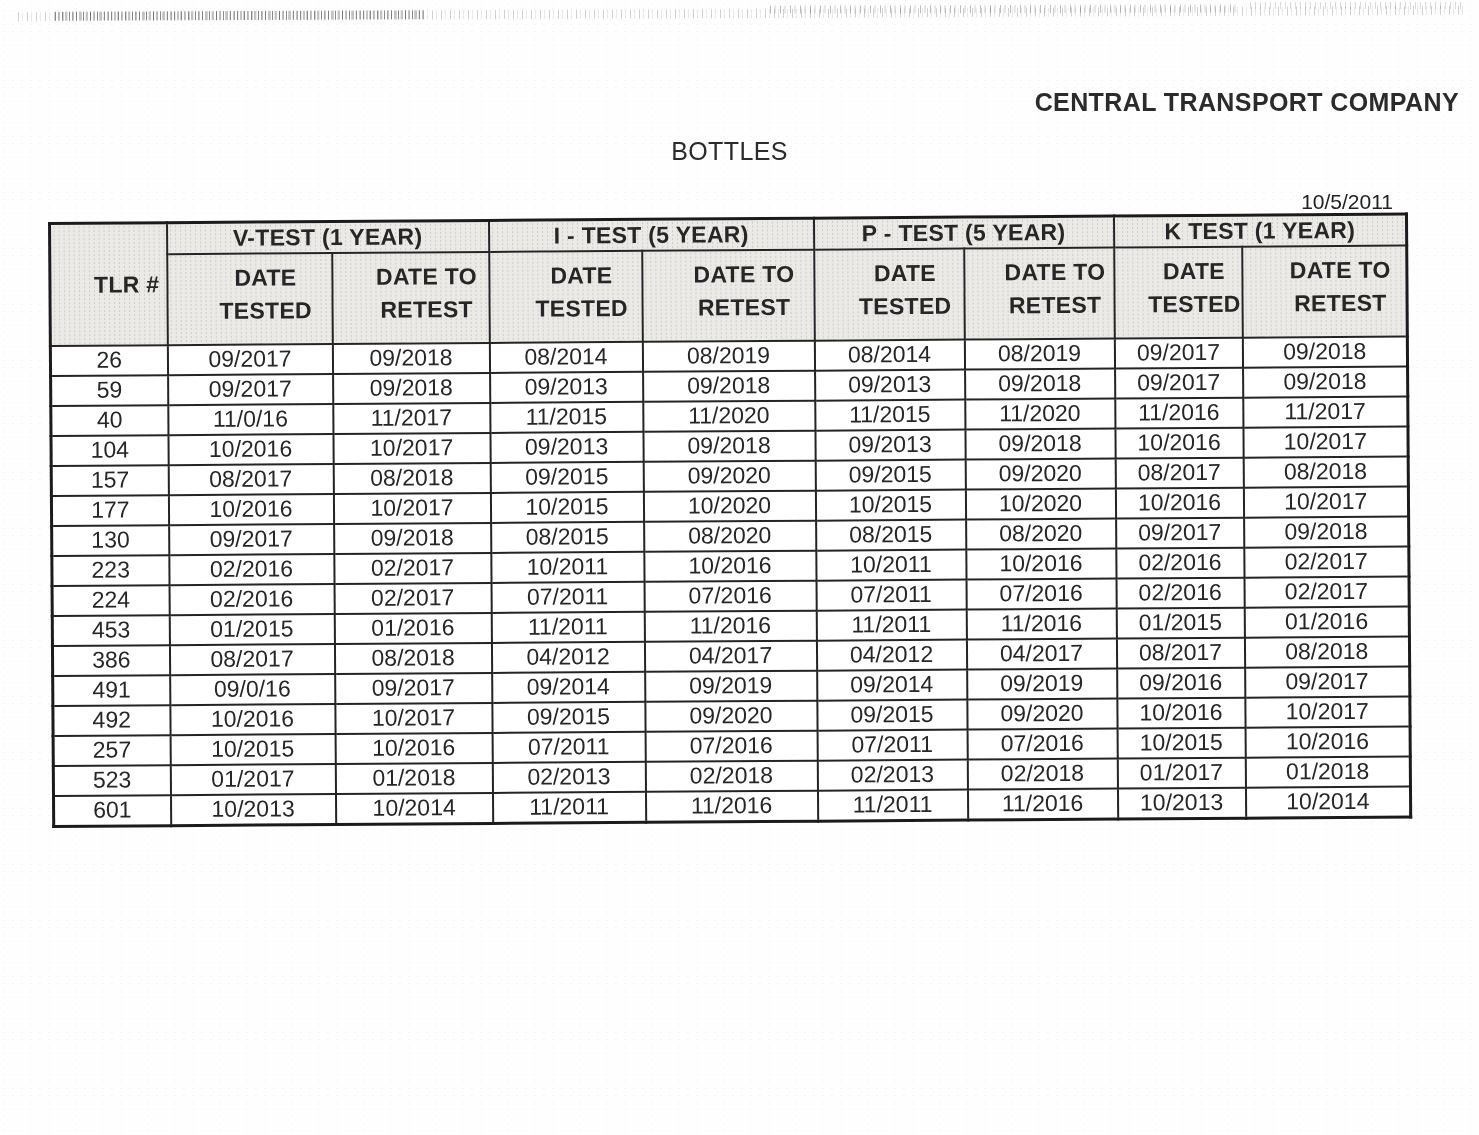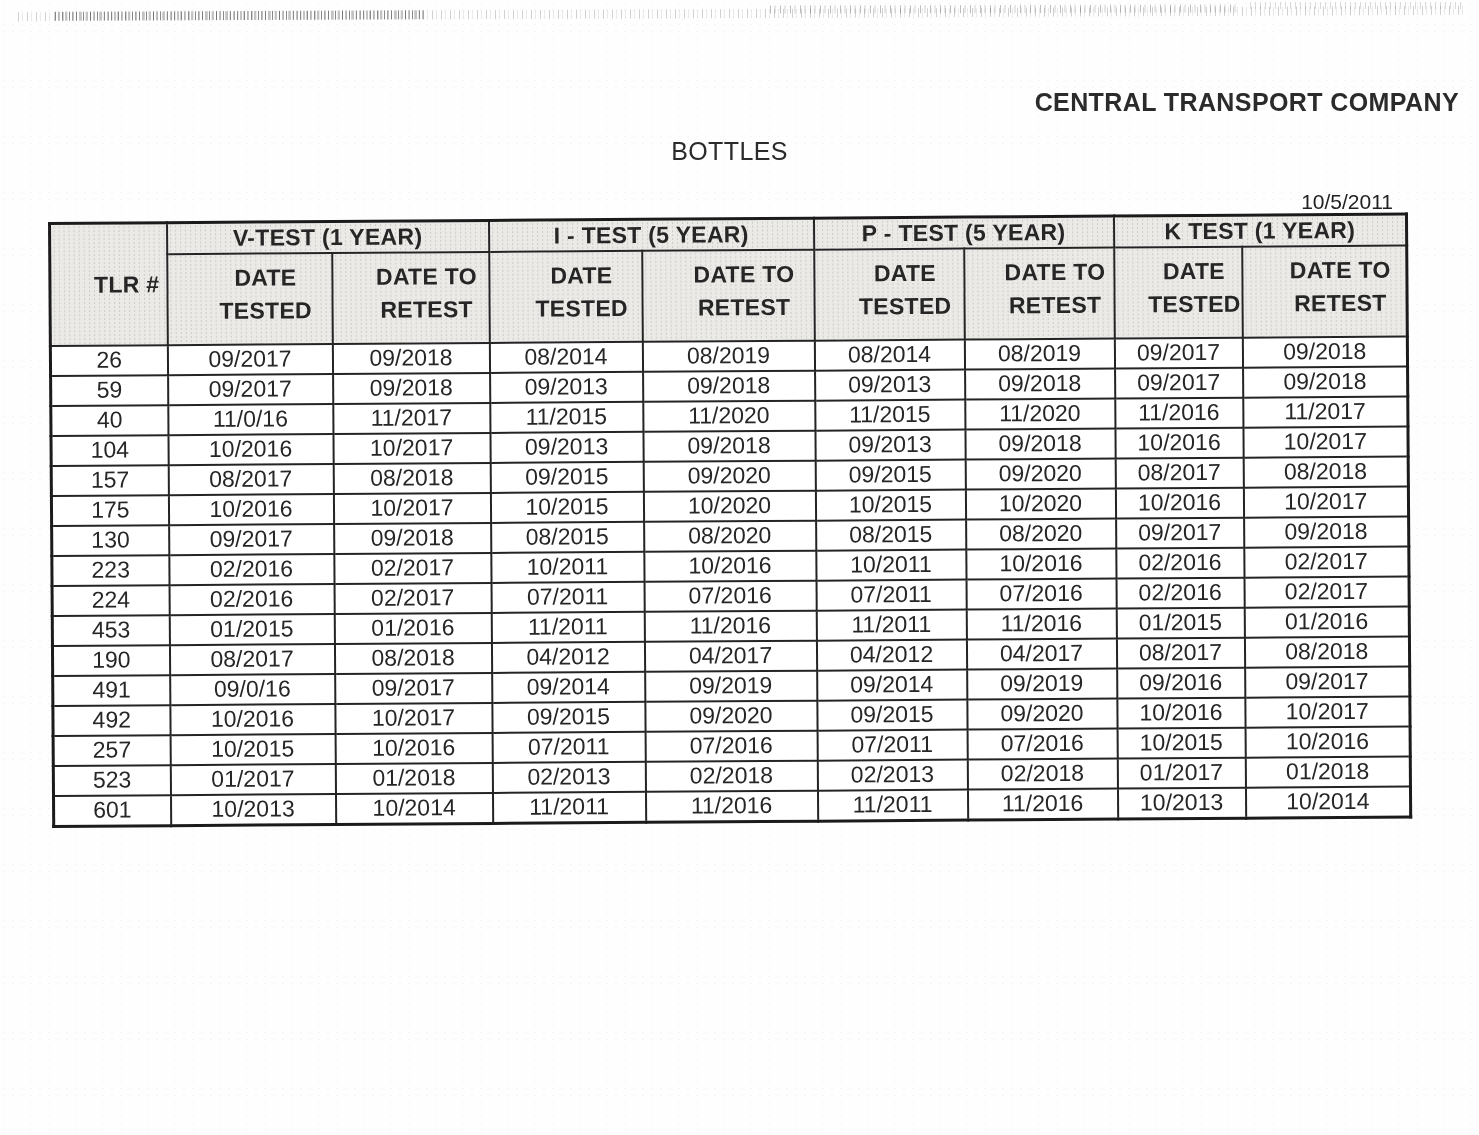--- a/index.html
+++ b/index.html
@@ -214,21 +214,21 @@
           <td>08/2017</td>
           <td>08/2018</td>
           <td>09/2015</td>
           <td>09/2020</td>
           <td>09/2015</td>
           <td>09/2020</td>
           <td>08/2017</td>
           <td>08/2018</td>
         </tr>
         <tr>
-          <td>175</td>
+          <td>177</td>
           <td>10/2016</td>
           <td>10/2017</td>
           <td>10/2015</td>
           <td>10/2020</td>
           <td>10/2015</td>
           <td>10/2020</td>
           <td>10/2016</td>
           <td>10/2017</td>
         </tr>
         <tr>
@@ -269,21 +269,21 @@
           <td>01/2015</td>
           <td>01/2016</td>
           <td>11/2011</td>
           <td>11/2016</td>
           <td>11/2011</td>
           <td>11/2016</td>
           <td>01/2015</td>
           <td>01/2016</td>
         </tr>
         <tr>
-          <td>190</td>
+          <td>386</td>
           <td>08/2017</td>
           <td>08/2018</td>
           <td>04/2012</td>
           <td>04/2017</td>
           <td>04/2012</td>
           <td>04/2017</td>
           <td>08/2017</td>
           <td>08/2018</td>
         </tr>
         <tr>

